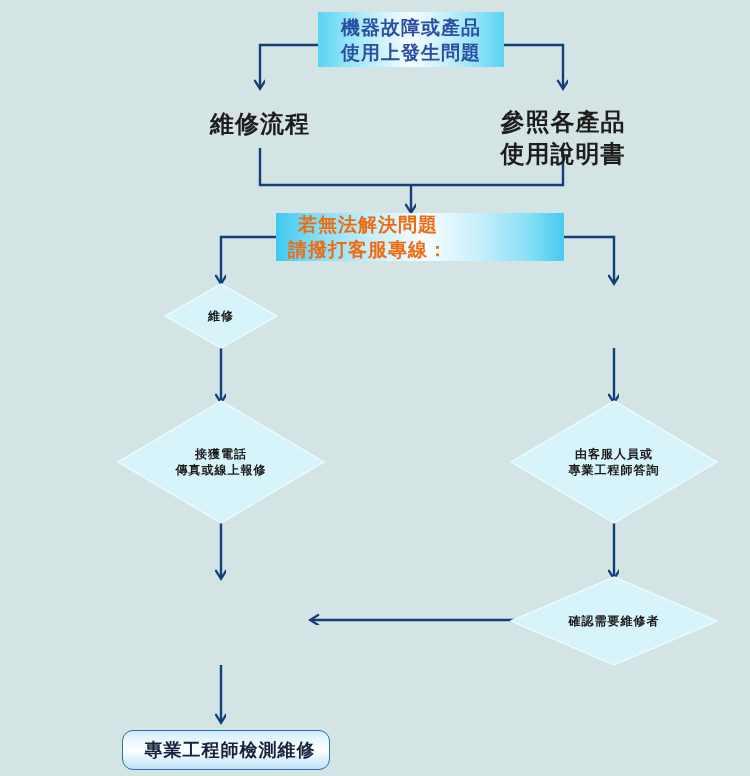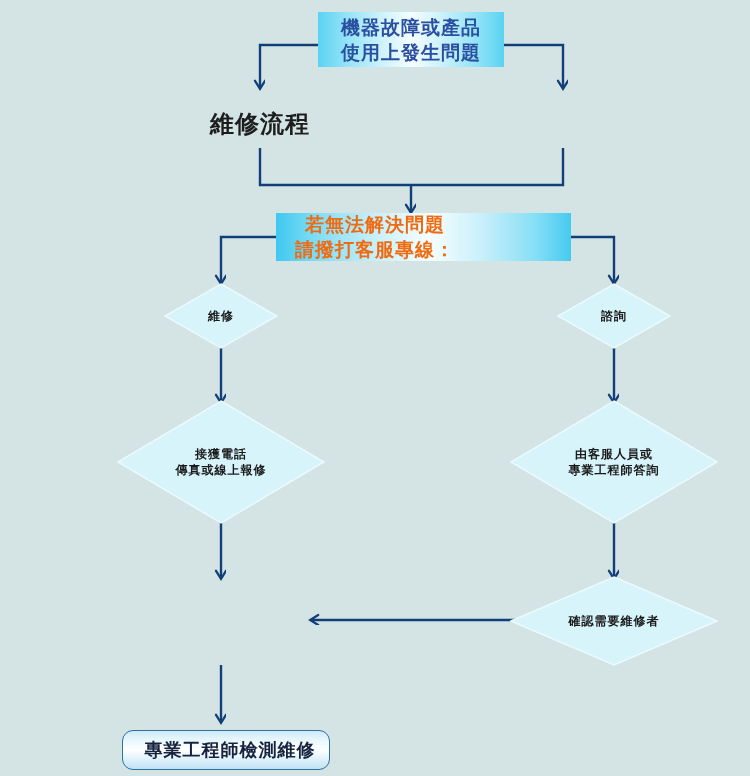--- a/index.html
+++ b/index.html
@@ -141,37 +141,33 @@
 
       <path d="M185,665 L185,722" marker-end="url(#arr)"></path>
     </g>
   </svg>
 
   <div class="gbox top" style="left:282px; top:12px; width:186px; height:55px;">機器故障或產品
 使用上發生問題</div>
 
   <div class="plabel" style="left:154px; top:108px; width:140px;">維修流程</div>
 
+  <div class="plabel" style="left:452px; top:106px; width:150px;">參照各產品
+使用說明書</div>
 
-  <div class="gbox orange" style="left:240px; top:213px; width:276px; height:48px; justify-content:flex-start; padding-left:19px;">若無法解決問題
+  <div class="gbox orange" style="left:240px; top:213px; width:276px; height:48px; justify-content:flex-start; padding-left:12px;">若無法解決問題
 請撥打客服專線：</div>
 
   <div class="diamond" style="left:128px; top:283px; width:114px; height:66px;">
     <svg class="dshape" viewBox="0 0 114 66" preserveAspectRatio="none">
       <polygon points="57,1 113,33 57,65 1,33" fill="#d7f4fb" stroke="#eafaff" stroke-width="1.5"></polygon>
     </svg>
     <div class="dtext">維修</div>
   </div>
 
-  <div class="diamond" style="left:521px; top:283px; width:114px; height:66px;">
-    <svg class="dshape" viewBox="0 0 114 66" preserveAspectRatio="none">
-      <polygon points="57,1 113,33 57,65 1,33" fill="#d7f4fb" stroke="#eafaff" stroke-width="1.5"></polygon>
-    </svg>
-    <div class="dtext">諮詢</div>
-  </div>
 
   <div class="diamond" style="left:474px; top:400px; width:208px; height:124px;">
     <svg class="dshape" viewBox="0 0 208 124" preserveAspectRatio="none">
       <polygon points="104,1 207,62 104,123 1,62" fill="#d7f4fb" stroke="#eafaff" stroke-width="1.5"></polygon>
     </svg>
     <div class="dtext">由客服人員或
 專業工程師答詢</div>
   </div>
 
   <div class="diamond" style="left:81px; top:400px; width:208px; height:124px;">

